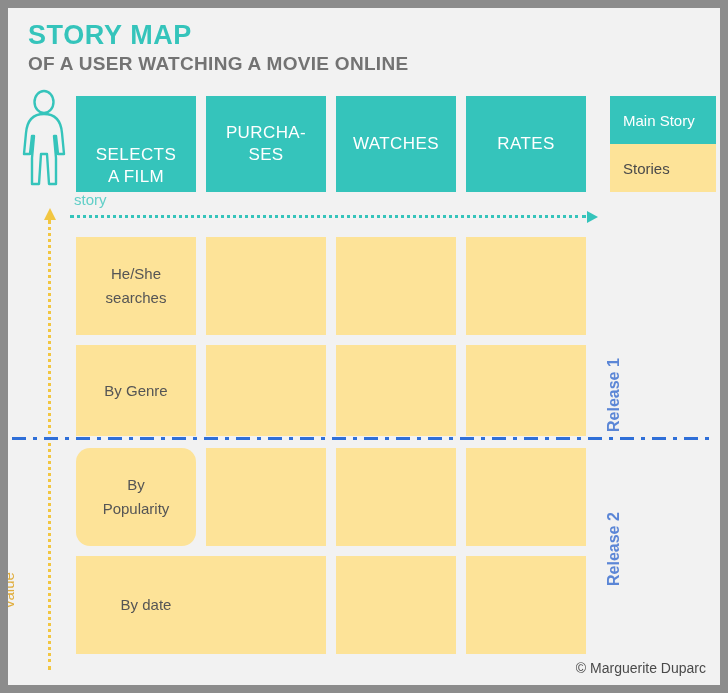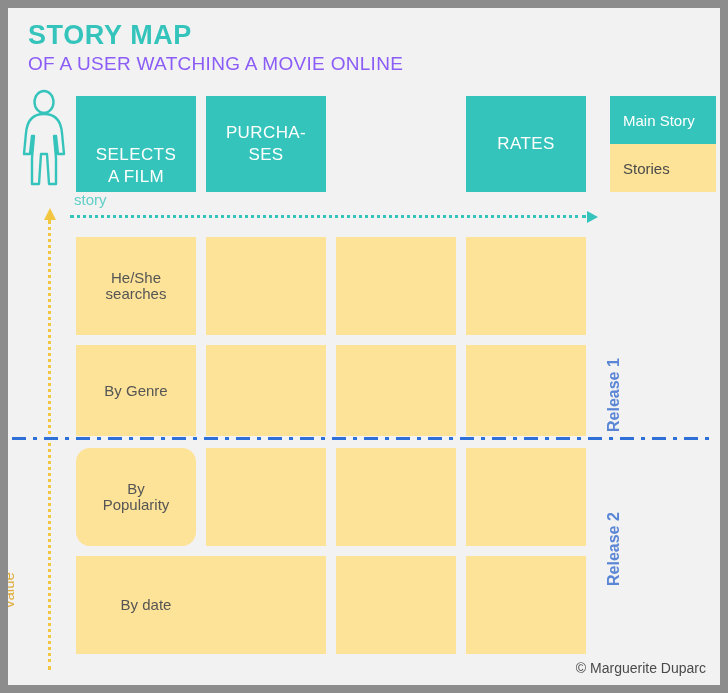--- a/index.html
+++ b/index.html
@@ -33,23 +33,23 @@
     font-weight: bold;
     letter-spacing: 0.6px;
     color: #35c4bb;
     white-space: nowrap;
   }
   #subtitle {
     position: absolute;
     left: 20px;
     top: 45px;
     font-size: 19px;
-    font-weight: normal;
+    font-weight: bold;
     letter-spacing: 0.3px;
-    color: #8b5cf6;
+    color: #737373;
     white-space: nowrap;
   }
 
   
   #persona {
     position: absolute;
     left: 9px;
     top: 80px;
     width: 54px;
     height: 100px;
@@ -141,21 +141,21 @@
     transform-origin: left top;
     white-space: nowrap;
   }
 
   
   .story-card {
     position: absolute;
     background: #fde398;
     color: #555555;
     font-size: 15px;
-    line-height: 16px;
+    line-height: 24px;
     display: flex;
     align-items: center;
     justify-content: center;
     text-align: center;
     box-sizing: border-box;
     padding: 4px;
   }
 
   
   #release-divider {
@@ -232,20 +232,23 @@
   </div>
 
   <div class="main-card" style="left:68px; top:88px; width:120px; height:96px;align-items:flex-end;">
     <span style="white-space:pre-line">SELECTS
 A FILM</span>
   </div>
   <div class="main-card" style="left:198px; top:88px; width:120px; height:96px;">
     <span style="white-space:pre-line">PURCHA-
 SES</span>
   </div>
+  <div class="main-card" style="left:328px; top:88px; width:120px; height:96px;">
+    <span style="white-space:pre-line">WATCHES</span>
+  </div>
   <div class="main-card" style="left:458px; top:88px; width:120px; height:96px;">
     <span style="white-space:pre-line">RATES</span>
   </div>
 
   <div id="story-label">story</div>
   <div id="story-axis">
     <div class="dots"></div>
     <div class="head"></div>
   </div>
 

